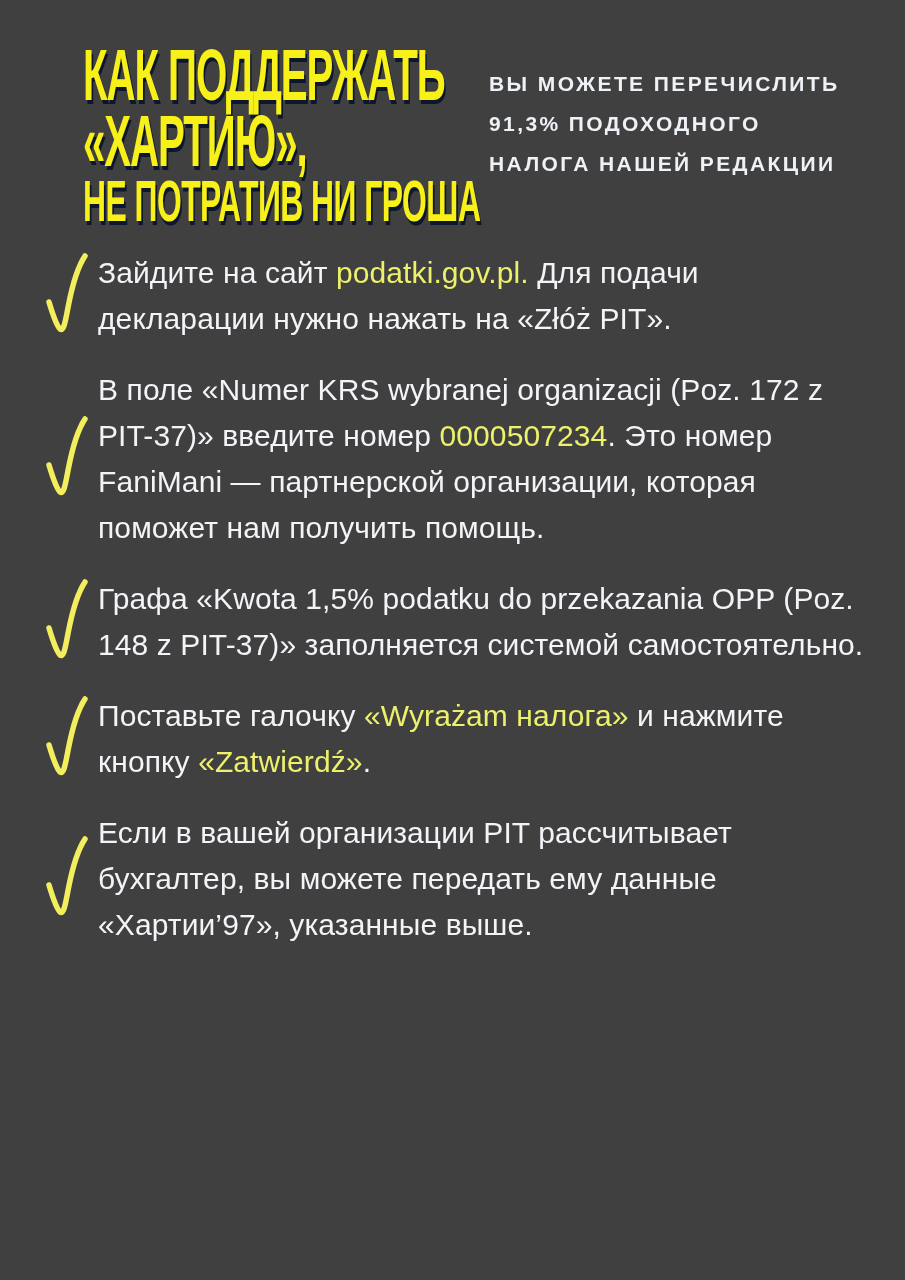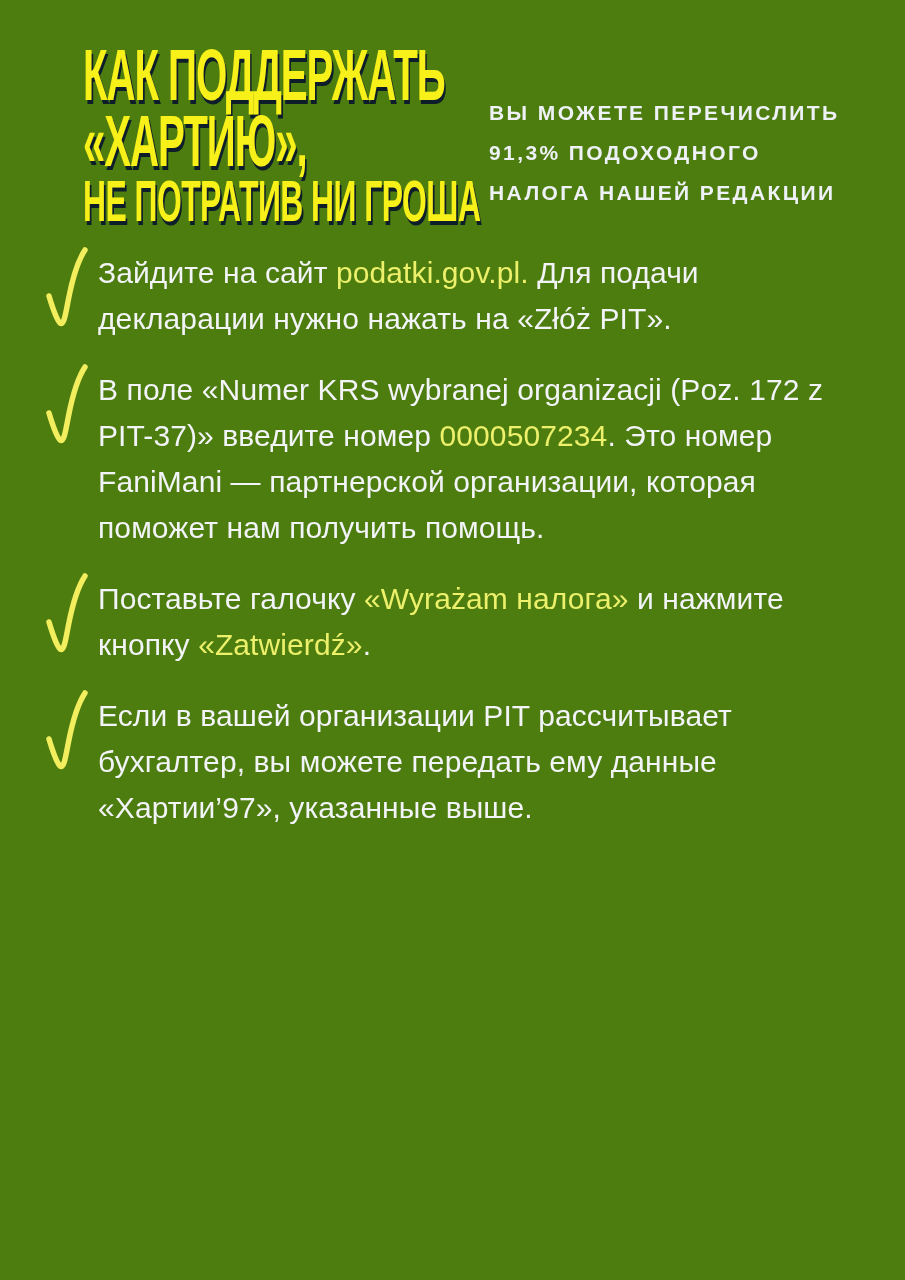--- a/index.html
+++ b/index.html
@@ -3,21 +3,21 @@
 <meta charset="utf-8">
 <style>
   html, body { margin: 0; padding: 0; }
   body { background: #10264f; }
 
   .poster {
     position: relative;
     width: 905px;
     height: 1280px;
     margin: 0 auto;
-    background: #4d7c0f;
+    background: #404040;
     overflow: hidden;
     font-family: "Liberation Sans", sans-serif;
     -webkit-font-smoothing: antialiased;
   }
 
   
   .title-block {
     position: absolute;
     left: 83px;
     top: 42px;
@@ -33,21 +33,21 @@
     white-space: nowrap;
     text-shadow: 3px 4px 0 rgba(7, 19, 45, 0.9);
   }
   .t1, .t2 { font-size: 72px; line-height: 66px; }
   .t3 { font-size: 57px; line-height: 54px; letter-spacing: -1px; }
 
   
   .subtitle {
     position: absolute;
     left: 489px;
-    top: 93px;
+    top: 64px;
     width: 400px;
   }
   .subtitle-line {
     display: block;
     color: #eef2f7;
     font-size: 21px;
     font-weight: 700;
     letter-spacing: 2.4px;
     line-height: 40px;
     white-space: nowrap;
@@ -55,21 +55,21 @@
 
   
   .checklist {
     position: absolute;
     left: 44px;
     top: 250px;
     width: 822px;
   }
   .item {
     display: flex;
-    align-items: flex-start;
+    align-items: center;
     margin-bottom: 25px;
   }
   .check {
     flex: 0 0 44px;
     width: 44px;
     height: 84px;
     margin-top: -4px;
     margin-right: 10px;
   }
   .item-text {
@@ -109,20 +109,26 @@
       <div class="item">
         <span class="check"><svg viewBox="0 0 44 84" width="44" height="84" aria-hidden="true">
             <path d="M5 50 C8 60 12 73 16 77 C20 80 21.5 68 24.5 53 C29 30 35 13 41 4" fill="none" stroke="#f2ee5e" stroke-width="5.5" stroke-linecap="round"></path>
           </svg></span>
         <p class="item-text"><span>В поле «Numer KRS wybranej organizacji (Poz. 172 z PIT-37)» введите номер </span><span class="hl">0000507234</span><span>. Это номер FaniMani — партнерской организации, которая поможет нам получить помощь.</span></p>
       </div>
       <div class="item">
         <span class="check"><svg viewBox="0 0 44 84" width="44" height="84" aria-hidden="true">
             <path d="M5 50 C8 60 12 73 16 77 C20 80 21.5 68 24.5 53 C29 30 35 13 41 4" fill="none" stroke="#f2ee5e" stroke-width="5.5" stroke-linecap="round"></path>
           </svg></span>
+        <p class="item-text"><span>Графа «Kwota 1,5% podatku do przekazania OPP (Poz. 148 z PIT-37)» заполняется системой самостоятельно.</span></p>
+      </div>
+      <div class="item">
+        <span class="check"><svg viewBox="0 0 44 84" width="44" height="84" aria-hidden="true">
+            <path d="M5 50 C8 60 12 73 16 77 C20 80 21.5 68 24.5 53 C29 30 35 13 41 4" fill="none" stroke="#f2ee5e" stroke-width="5.5" stroke-linecap="round"></path>
+          </svg></span>
         <p class="item-text"><span>Поставьте галочку </span><span class="hl">«Wyrażam налога»</span><span> и нажмите кнопку </span><span class="hl">«Zatwierdź»</span><span>.</span></p>
       </div>
       <div class="item">
         <span class="check"><svg viewBox="0 0 44 84" width="44" height="84" aria-hidden="true">
             <path d="M5 50 C8 60 12 73 16 77 C20 80 21.5 68 24.5 53 C29 30 35 13 41 4" fill="none" stroke="#f2ee5e" stroke-width="5.5" stroke-linecap="round"></path>
           </svg></span>
         <p class="item-text"><span>Если в вашей организации PIT рассчитывает бухгалтер, вы можете передать ему данные «Хартии’97», указанные выше.</span></p>
       </div>
     </div>
 

